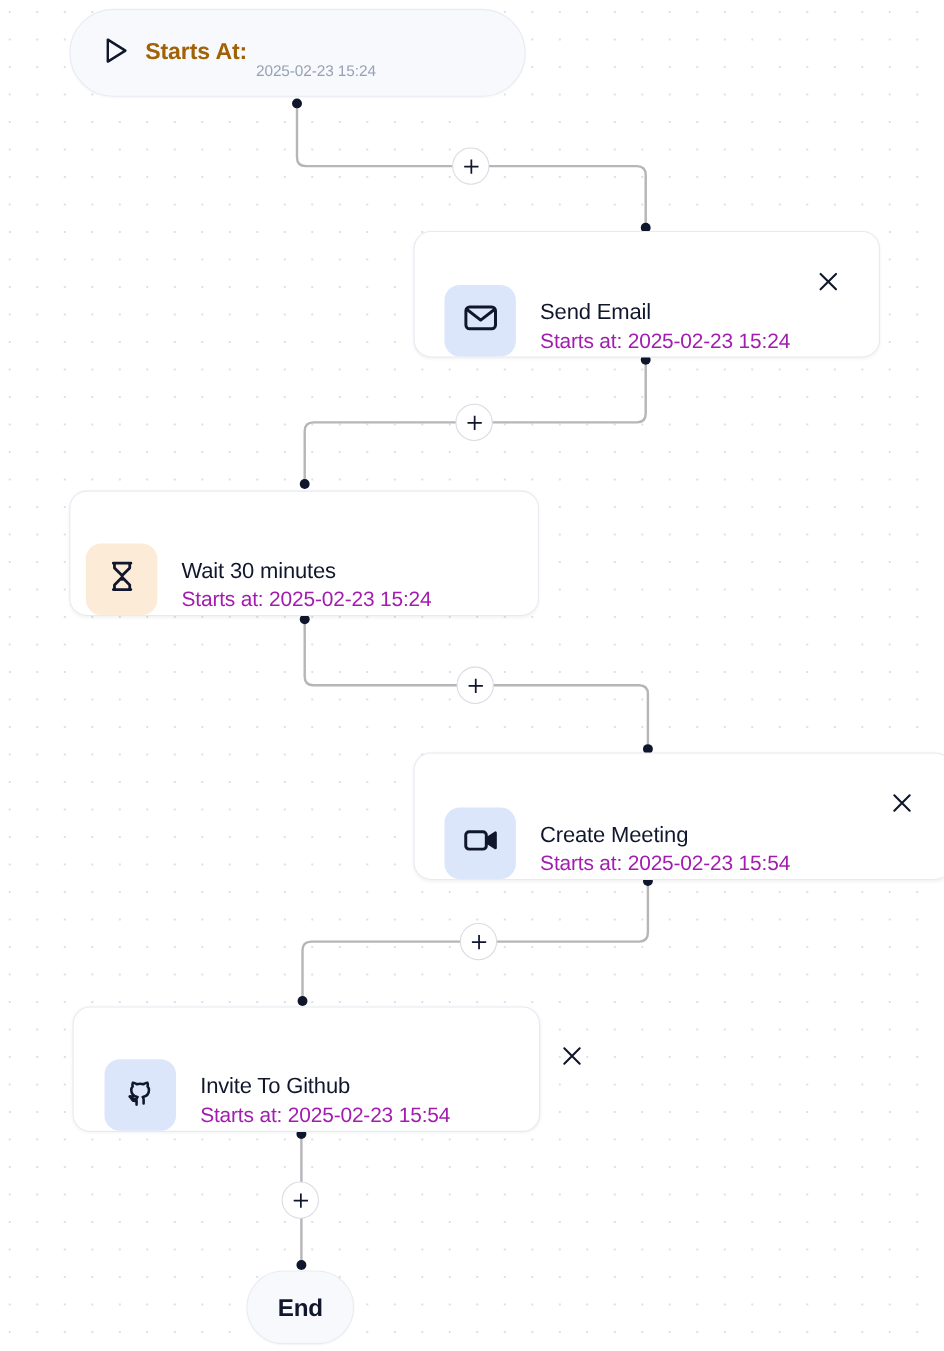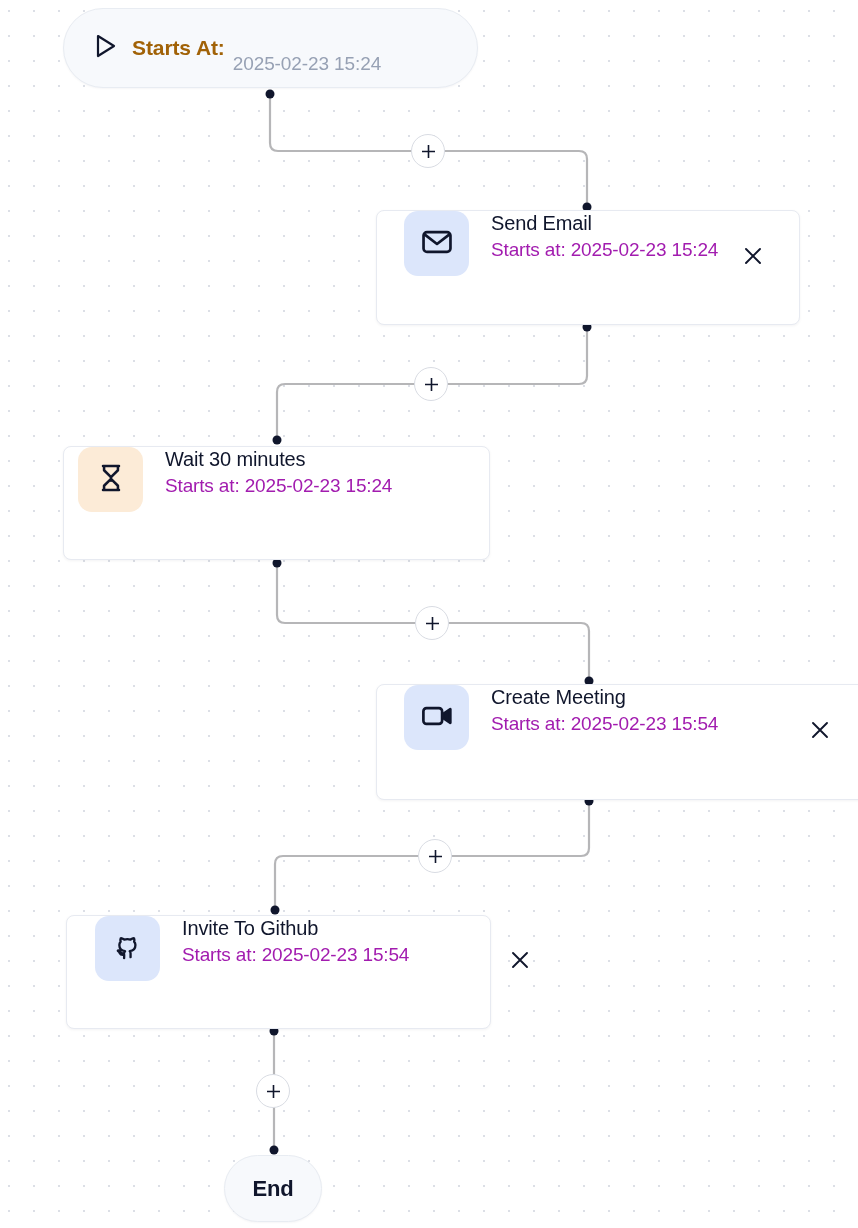--- a/index.html
+++ b/index.html
@@ -65,21 +65,21 @@
     gap: 14px;
   }
   .start-label {
     font-size: 21px;
     font-weight: 700;
     color: #a16207;
     letter-spacing: -0.1px;
     white-space: nowrap;
   }
   .start-value {
-    font-size: 19px;
+    font-size: 14px;
     font-weight: 400;
     color: #97a1b4;
     letter-spacing: -0.1px;
     white-space: nowrap;
     margin-left: -6px;
     margin-top: 31px;
   }
   .end-node {
     left: 224px;
     top: 1155px;
@@ -91,23 +91,23 @@
     font-size: 22px;
     font-weight: 700;
     color: #10162c;
     letter-spacing: -0.2px;
   }
 
   
   .card {
     background: #ffffff;
     border: 1px solid #e7eaf1;
-    border-radius: 8px;
-    display: flex;
-    align-items: flex-start;
+    border-radius: 16px;
+    display: flex;
+    align-items: flex-end;
     box-shadow: 0 1px 3px rgba(16,22,44,0.05);
   }
   .card-icon {
     width: 65px;
     height: 65px;
     border-radius: 14px;
     flex: 0 0 auto;
     display: flex;
     align-items: center;
     justify-content: center;

